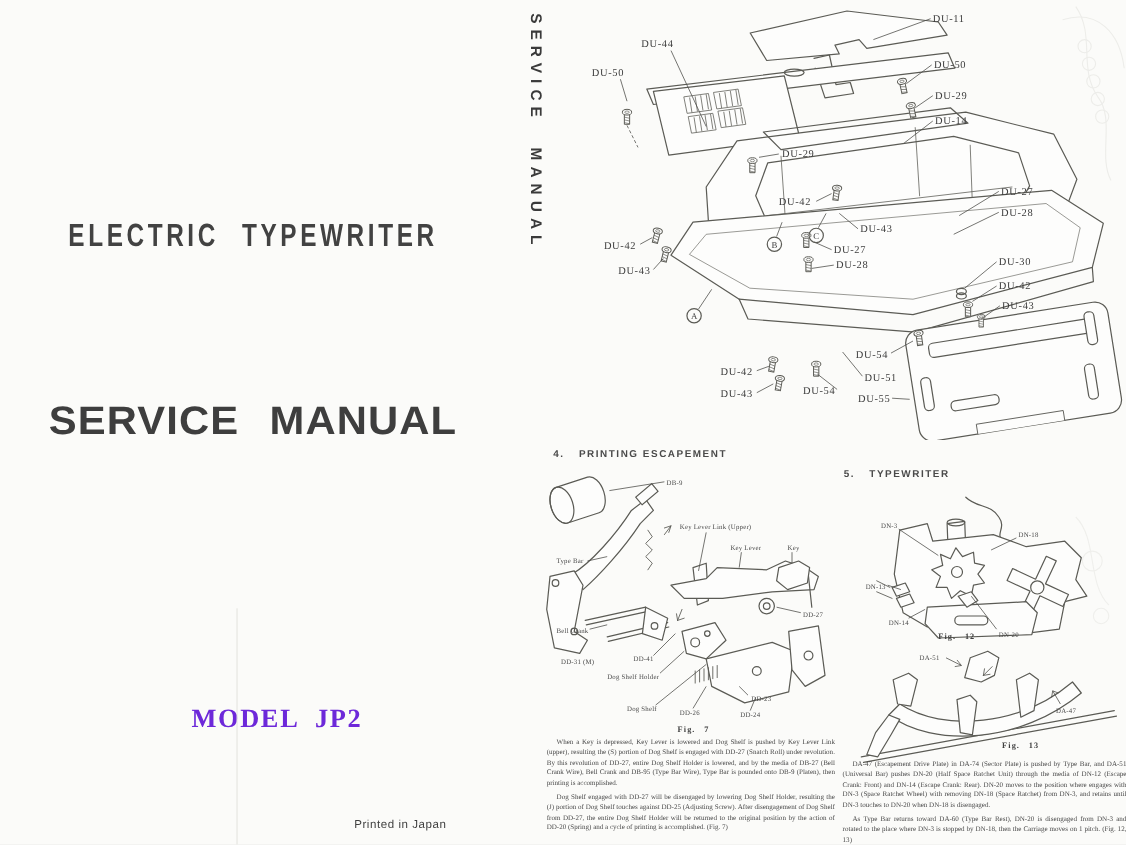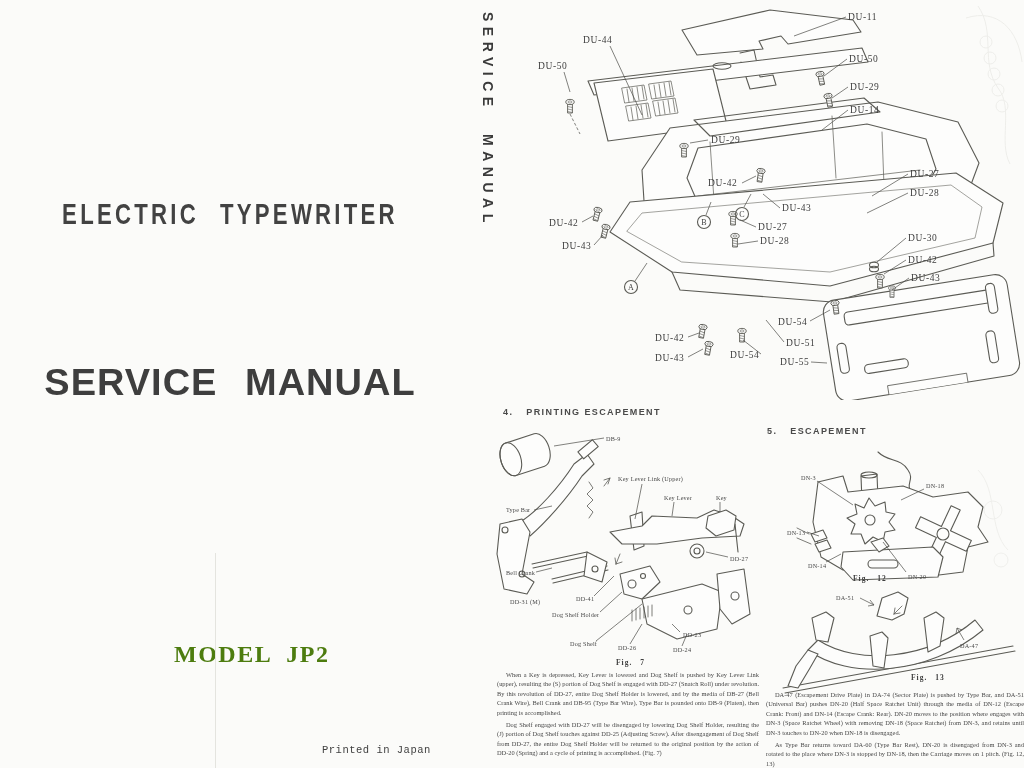--- a/index.html
+++ b/index.html
@@ -8,22 +8,22 @@
   .abs{position:absolute;}
 
   
   .cover-sub{left:0;top:199px;width:460px;text-align:center;
     font-family:"Liberation Sans",sans-serif;font-weight:bold;font-size:27px;color:#424242;
     letter-spacing:4px;word-spacing:14px;transform:scale(0.82,1.08);transform-origin:50% 50%;}
   .cover-title{left:0;top:362px;width:460px;text-align:center;
     font-family:"Liberation Sans",sans-serif;font-weight:bold;font-size:38px;color:#3e3e3e;
     letter-spacing:1px;word-spacing:16px;transform:scaleY(0.95);}
   .cover-model{left:174px;top:641px;font-family:"Liberation Serif",serif;font-weight:bold;
-    font-size:24px;color:#4d7c0f;letter-spacing:1.5px;word-spacing:8px;}
-  .cover-foot{left:322px;top:744px;font-family:Liberation Mono, monospace;
+    font-size:24px;color:#6d28d9;letter-spacing:1.5px;word-spacing:8px;}
+  .cover-foot{left:322px;top:744px;font-family:Liberation Sans, sans-serif;
     font-size:10.5px;color:#3f3f3f;letter-spacing:0.5px;}
   .fold{left:215px;top:553px;width:1px;height:215px;background:#e4e4df;}
 
   
   .vtitle{left:496px;top:12px;transform:rotate(90deg);transform-origin:0 0;white-space:nowrap;
     font-family:"Liberation Sans",sans-serif;font-size:14px;font-weight:600;color:#3a3a3a;
     letter-spacing:5.5px;word-spacing:13px;}
 
   .sec-head{display:flex;gap:13px;font-family:"Liberation Sans",sans-serif;font-size:9px;
     font-weight:bold;letter-spacing:1.4px;color:#4a4a4a;white-space:nowrap;}
@@ -286,21 +286,21 @@
     </g>
   </svg>
 
   <div class="abs body-text" style="left:497px;top:670px;width:262px">
     <p>When a Key is depressed, Key Lever is lowered and Dog Shelf is pushed by Key Lever Link (upper), resulting the (S) portion of Dog Shelf is engaged with DD-27 (Snatch Roll) under revolution. By this revolution of DD-27, entire Dog Shelf Holder is lowered, and by the media of DB-27 (Bell Crank Wire), Bell Crank and DB-95 (Type Bar Wire), Type Bar is pounded onto DB-9 (Platen), then printing is accomplished.</p>
     <p>Dog Shelf engaged with DD-27 will be disengaged by lowering Dog Shelf Holder, resulting the (J) portion of Dog Shelf touches against DD-25 (Adjusting Screw). After disengagement of Dog Shelf from DD-27, the entire Dog Shelf Holder will be returned to the original position by the action of DD-20 (Spring) and a cycle of printing is accomplished. (Fig. 7)</p>
   </div>
 
   <div class="abs sec-head" style="left:767px;top:426px">
     <span>5.</span>
-    <span>ESCAPEMENT</span>
+    <span>TYPEWRITER</span>
   </div>
 
   <svg class="abs" style="left:783px;top:450px" width="235" height="150" viewBox="0 0 235 150">
     <g class="ghost" opacity="0.14">
       <path d="M195,20 C215,40 205,80 225,100"></path>
         <circle cx="210" cy="60" r="9"></circle>
         <circle cx="218" cy="110" r="7"></circle>
     </g>
     <g class="ln" stroke-width="0.9">
       <path d="M95,2 C105,12 118,8 125,20 C132,30 122,34 128,42" fill="none"></path>

